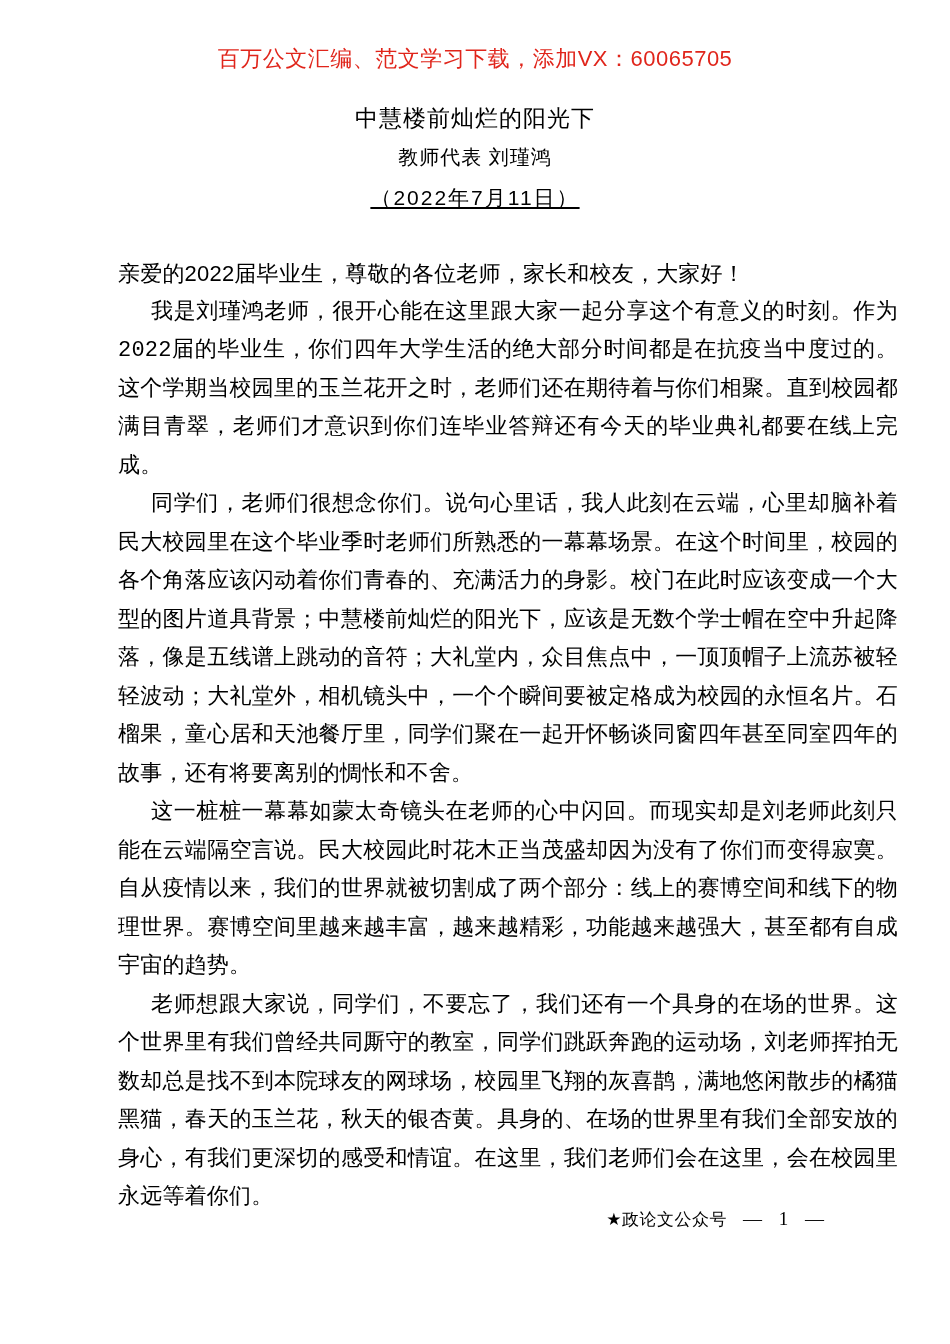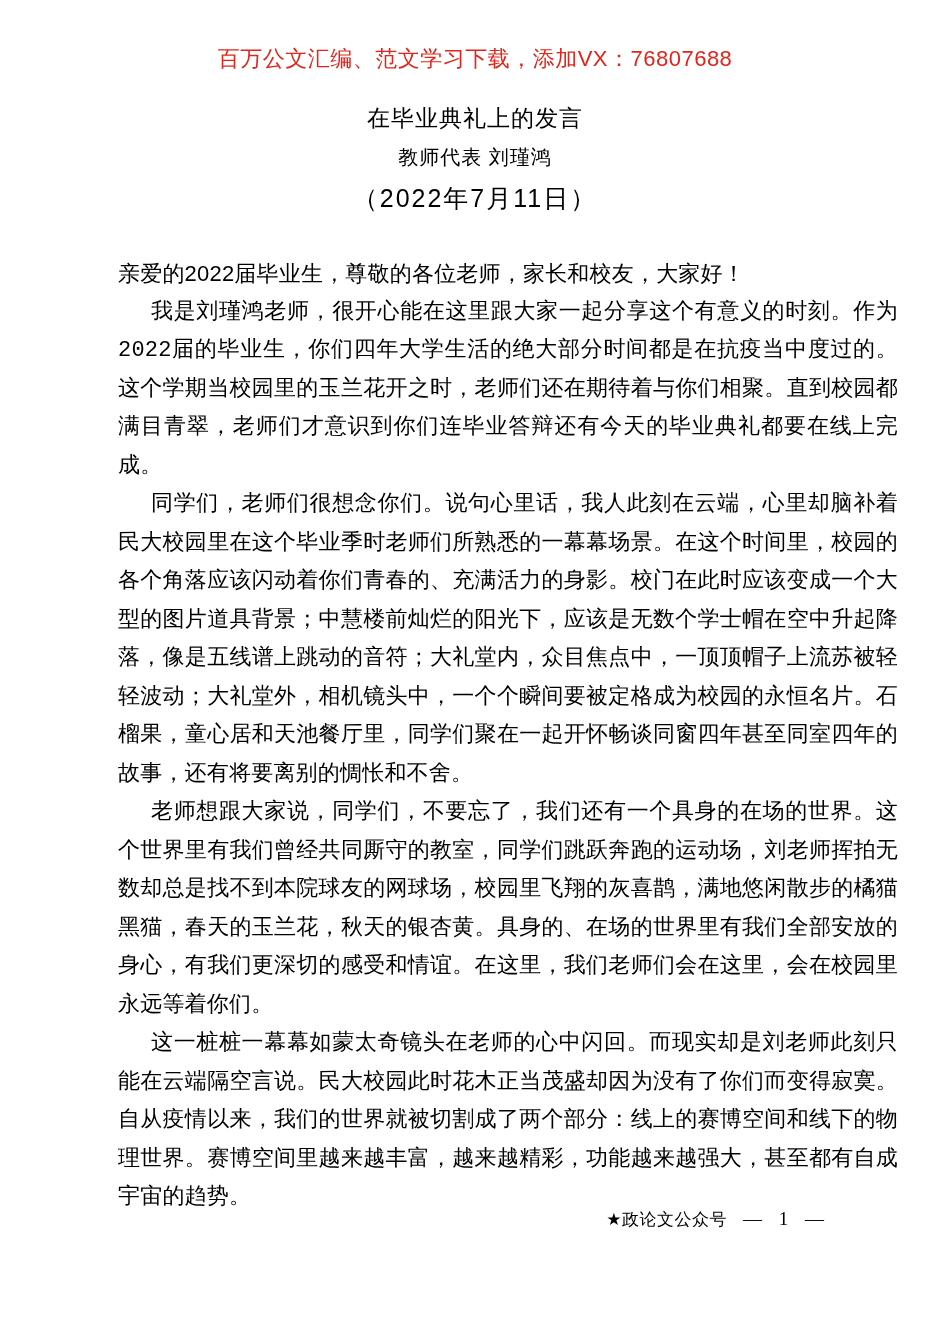--- a/index.html
+++ b/index.html
@@ -35,23 +35,24 @@
     font-weight: normal;
     line-height: 40px;
     letter-spacing: 1px;
   }
   .doc-author {
     font-size: 20px;
     line-height: 39px;
     letter-spacing: 1px;
   }
   .doc-date {
-    font-size: 25px;
+    font-size: 21px;
     line-height: 42px;
     letter-spacing: 2px;
+    text-decoration: underline;
   }
   .doc-body {
     margin: 36px 85px 0 118px;
     width: 780px;
     font-size: 22px;
     line-height: 38.5px;
     text-align: justify;
     letter-spacing: 0.2px;
   }
   .para { margin: 0; }
@@ -73,33 +74,33 @@
     font-size: 19px;
     font-family: "Liberation Serif", "DejaVu Serif", serif;
     letter-spacing: 6px;
   }
 </style>
 </head>
 <body>
 
 <div class="page">
 
-  <div class="notice">百万公文汇编、范文学习下载，添加VX：76807688</div>
+  <div class="notice">百万公文汇编、范文学习下载，添加VX：60065705</div>
 
   <div class="title-block">
-    <h1 class="doc-title">在毕业典礼上的发言</h1>
+    <h1 class="doc-title">中慧楼前灿烂的阳光下</h1>
     <div class="doc-author">教师代表 刘瑾鸿</div>
     <div class="doc-date">（2022年7月11日）</div>
   </div>
 
   <div class="doc-body">
     <p class="para">亲爱的2022届毕业生，尊敬的各位老师，家长和校友，大家好！</p>
     <p class="para indent">我是刘瑾鸿老师，很开心能在这里跟大家一起分享这个有意义的时刻。作为2022届的毕业生，你们四年大学生活的绝大部分时间都是在抗疫当中度过的。这个学期当校园里的玉兰花开之时，老师们还在期待着与你们相聚。直到校园都满目青翠，老师们才意识到你们连毕业答辩还有今天的毕业典礼都要在线上完成。</p>
     <p class="para indent">同学们，老师们很想念你们。说句心里话，我人此刻在云端，心里却脑补着民大校园里在这个毕业季时老师们所熟悉的一幕幕场景。在这个时间里，校园的各个角落应该闪动着你们青春的、充满活力的身影。校门在此时应该变成一个大型的图片道具背景；中慧楼前灿烂的阳光下，应该是无数个学士帽在空中升起降落，像是五线谱上跳动的音符；大礼堂内，众目焦点中，一顶顶帽子上流苏被轻轻波动；大礼堂外，相机镜头中，一个个瞬间要被定格成为校园的永恒名片。石榴果，童心居和天池餐厅里，同学们聚在一起开怀畅谈同窗四年甚至同室四年的故事，还有将要离别的惆怅和不舍。</p>
+    <p class="para indent">这一桩桩一幕幕如蒙太奇镜头在老师的心中闪回。而现实却是刘老师此刻只能在云端隔空言说。民大校园此时花木正当茂盛却因为没有了你们而变得寂寞。自从疫情以来，我们的世界就被切割成了两个部分：线上的赛博空间和线下的物理世界。赛博空间里越来越丰富，越来越精彩，功能越来越强大，甚至都有自成宇宙的趋势。</p>
     <p class="para indent">老师想跟大家说，同学们，不要忘了，我们还有一个具身的在场的世界。这个世界里有我们曾经共同厮守的教室，同学们跳跃奔跑的运动场，刘老师挥拍无数却总是找不到本院球友的网球场，校园里飞翔的灰喜鹊，满地悠闲散步的橘猫黑猫，春天的玉兰花，秋天的银杏黄。具身的、在场的世界里有我们全部安放的身心，有我们更深切的感受和情谊。在这里，我们老师们会在这里，会在校园里永远等着你们。</p>
-    <p class="para indent">这一桩桩一幕幕如蒙太奇镜头在老师的心中闪回。而现实却是刘老师此刻只能在云端隔空言说。民大校园此时花木正当茂盛却因为没有了你们而变得寂寞。自从疫情以来，我们的世界就被切割成了两个部分：线上的赛博空间和线下的物理世界。赛博空间里越来越丰富，越来越精彩，功能越来越强大，甚至都有自成宇宙的趋势。</p>
   </div>
 
   <div class="footer">
     <span class="footer-source">★政论文公众号</span><span class="footer-page-number">— 1 —</span>
   </div>
 
 </div>
 
 </body></html>

